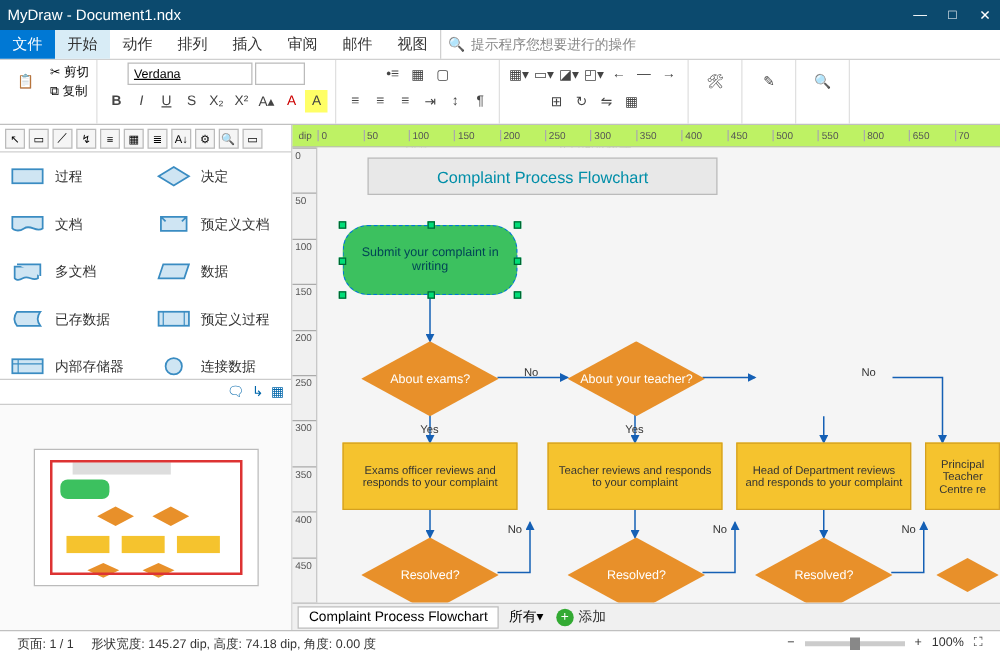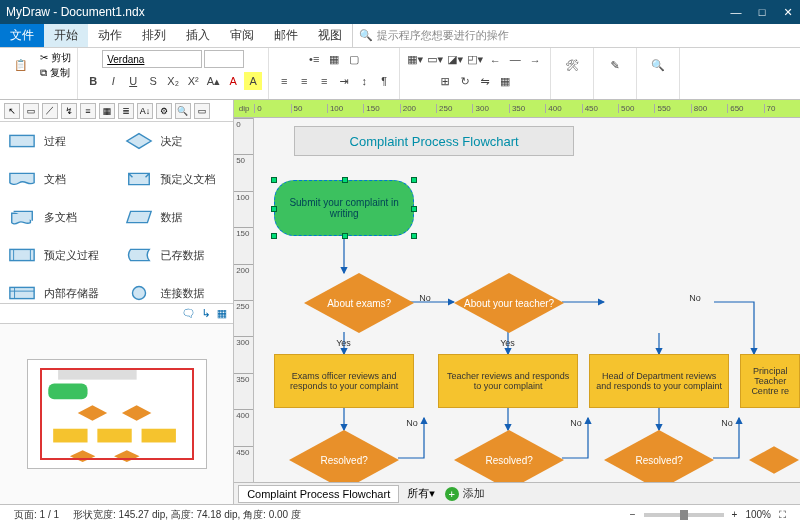--- a/index.html
+++ b/index.html
@@ -248,31 +248,31 @@
           <span class="shapetext">多文档</span>
         </div>
       <div class="shapeitem">
           <svg class="shapeicon" viewBox="0 0 30 20">
             <polygon class="st" points="6,4 28,4 24,16 2,16"></polygon>
           </svg>
           <span class="shapetext">数据</span>
         </div>
       <div class="shapeitem">
           <svg class="shapeicon" viewBox="0 0 30 20">
+            <path class="st" d="M6 4h20c-3 4-3 8 0 12H6c-3-4-3-8 0-12z"></path>
+          </svg>
+          <span class="shapetext">已存数据</span>
+        </div>
+      <div class="shapeitem">
+          <svg class="shapeicon" viewBox="0 0 30 20">
             <rect class="st" x="2" y="4" width="26" height="12"></rect>
             <line x1="6" y1="4" x2="6" y2="16" stroke="#3a8cc2"></line>
             <line x1="24" y1="4" x2="24" y2="16" stroke="#3a8cc2"></line>
           </svg>
           <span class="shapetext">预定义过程</span>
-        </div>
-      <div class="shapeitem">
-          <svg class="shapeicon" viewBox="0 0 30 20">
-            <path class="st" d="M6 4h20c-3 4-3 8 0 12H6c-3-4-3-8 0-12z"></path>
-          </svg>
-          <span class="shapetext">已存数据</span>
         </div>
       <div class="shapeitem">
           <svg class="shapeicon" viewBox="0 0 30 20">
             <rect class="st" x="2" y="4" width="26" height="12"></rect>
             <line x1="2" y1="8" x2="28" y2="8" stroke="#3a8cc2"></line>
             <line x1="7" y1="4" x2="7" y2="16" stroke="#3a8cc2"></line>
           </svg>
           <span class="shapetext">内部存储器</span>
         </div>
       <div class="shapeitem">
@@ -367,21 +367,21 @@
           <div class="handle" style="top:-4px;left:-4px"></div>
             <div class="handle" style="top:-4px;right:-4px"></div>
           <div class="handle" style="bottom:-4px;left:-4px"></div>
             <div class="handle" style="bottom:-4px;right:-4px"></div>
           <div class="handle" style="top:-4px;left:67px"></div>
             <div class="handle" style="bottom:-4px;left:67px"></div>
           <div class="handle" style="top:25px;left:-4px"></div>
             <div class="handle" style="top:25px;right:-4px"></div>
         </div>
 
-        <div class="fc-diamond" style="top:155px;left:50px">
+        <div class="fc-diamond" style="top:155px;left:35px">
           <svg viewBox="0 0 110 60">
               <polygon points="55,0 110,30 55,60 0,30" fill="#e8902a"></polygon>
             </svg>
           <span class="dtext">About exams?</span>
         </div>
         <div class="fc-label" style="top:220px;left:82px">Yes</div>
         <div class="fc-label" style="top:175px;left:165px">No</div>
 
         <div class="fc-diamond" style="top:155px;left:200px">
           <svg viewBox="0 0 110 60">

